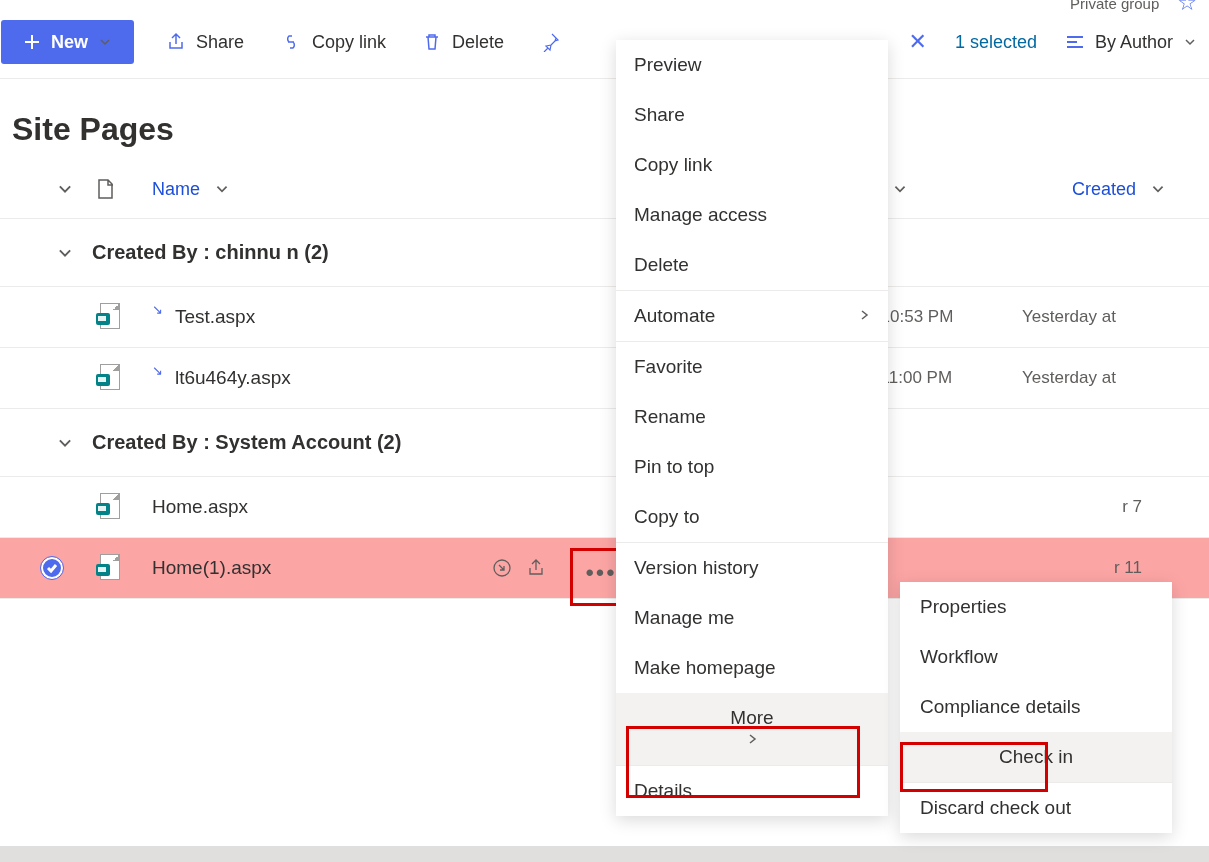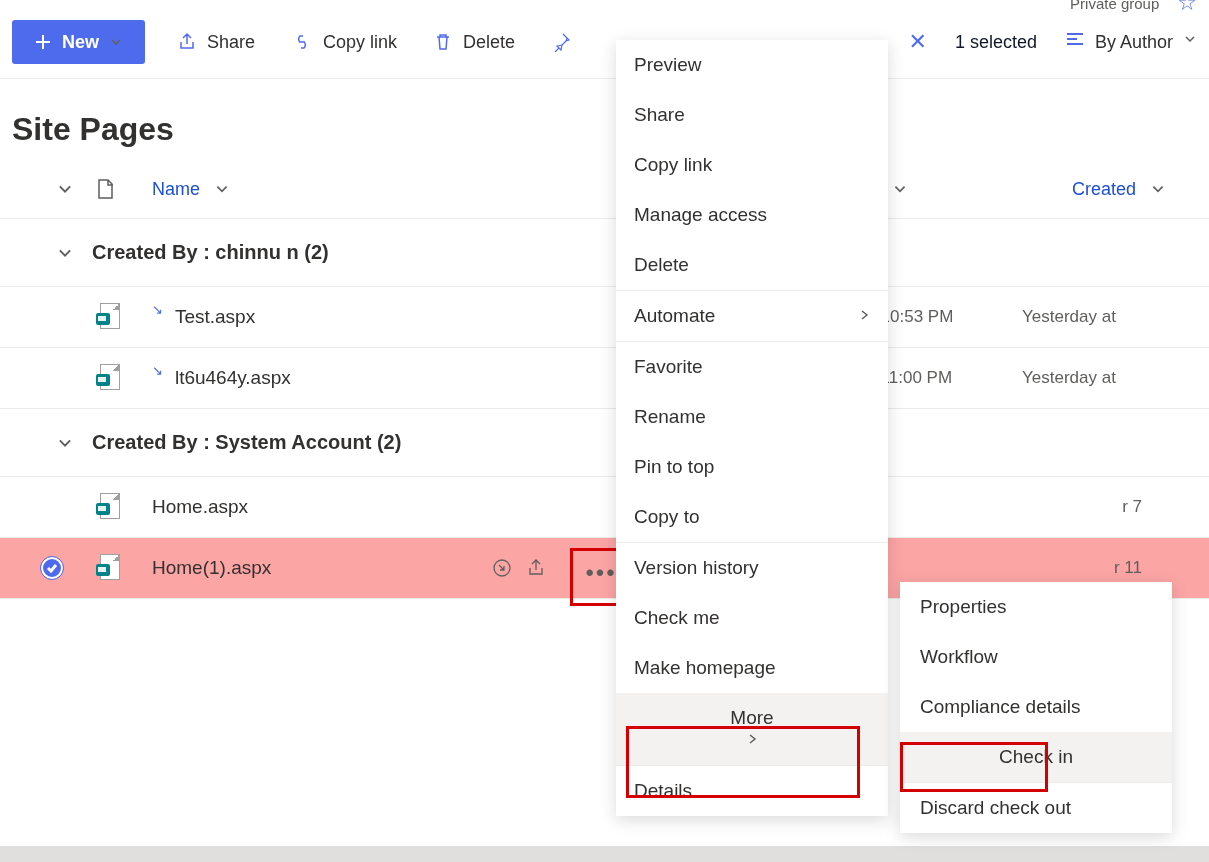--- a/index.html
+++ b/index.html
@@ -1,27 +1,27 @@
 <!DOCTYPE html>
 <html><head>
   <meta charset="utf-8">
   <style>
     * { box-sizing: border-box; margin: 0; padding: 0; font-family: "Segoe UI", Arial, sans-serif; }
     body { background: #fff; color: #323130; width: 1209px; height: 862px; overflow: hidden; position: relative; }
     
     .header-hint { position: absolute; top: -10px; right: 12px; display: flex; align-items: center; gap: 18px; color:#605e5c; font-size: 15px; }
 
-    .toolbar { display: flex; align-items: center; padding: 20px 12px 14px 12px; border-bottom: 1px solid #edebe9; gap: 28px; position: relative; }
+    .toolbar { display: flex; align-items: center; padding: 20px 12px 14px 1px; border-bottom: 1px solid #edebe9; gap: 28px; position: relative; }
     .new-btn { background:#4f6bed; color:#fff; border:none; border-radius:3px; height:44px; padding:0 22px; display:flex; align-items:center; gap:10px; font-size:18px; font-weight:600; cursor:pointer; }
     .new-btn svg { fill:#fff; }
     .tbtn { display:flex; align-items:center; gap:10px; color:#323130; font-size:18px; cursor:pointer; border:none; background:none; padding:6px 4px; }
     .tbtn svg { stroke:#4f6bed; fill:none; stroke-width:1.5; }
     .toolbar-right { margin-left:auto; display:flex; align-items:center; gap:28px; }
-    .sel-count { color:#0f172a; font-size:18px; }
-    .viewsel { display:flex; align-items:flex-start; gap:10px; font-size:18px; cursor:pointer; }
+    .sel-count { color:#0369a1; font-size:18px; }
+    .viewsel { display:flex; align-items:center; gap:10px; font-size:18px; cursor:pointer; }
 
     .page-title { font-size:32px; font-weight:600; padding: 32px 12px 20px 12px; }
 
     .headers { display:flex; align-items:center; padding: 10px 12px 18px 12px; border-bottom:1px solid #edebe9; font-size:18px; color:#1d4ed8; }
     .col-chev { width: 80px; display:flex; justify-content:flex-end; padding-right:18px; }
     .col-ico  { width: 60px; display:flex; justify-content:flex-start; padding-left:4px; }
     .col-name { flex: 0 0 680px; display:flex; align-items:center; gap:14px; }
     .col-mod  { flex: 0 0 240px; display:flex; align-items:center; gap:14px; }
     .col-cre  { flex: 0 0 120px; display:flex; align-items:center; gap:14px; }
 
@@ -306,21 +306,21 @@
       <span>Pin to top</span>
     </div>
   <div class="cmenu-item">
       <span>Copy to</span>
     </div>
   <div class="cmenu-sep"></div>
   <div class="cmenu-item">
       <span>Version history</span>
     </div>
   <div class="cmenu-item">
-      <span>Check me</span>
+      <span>Manage me</span>
     </div>
   <div class="cmenu-item">
       <span>Make homepage</span>
     </div>
   <div class="cmenu-item hov">
     <span>More</span>
     <span class="chev-r"><svg width="12" height="14" viewBox="0 0 12 14">
           <path d="M4 3l5 4-5 4"></path>
         </svg></span>
   </div>

